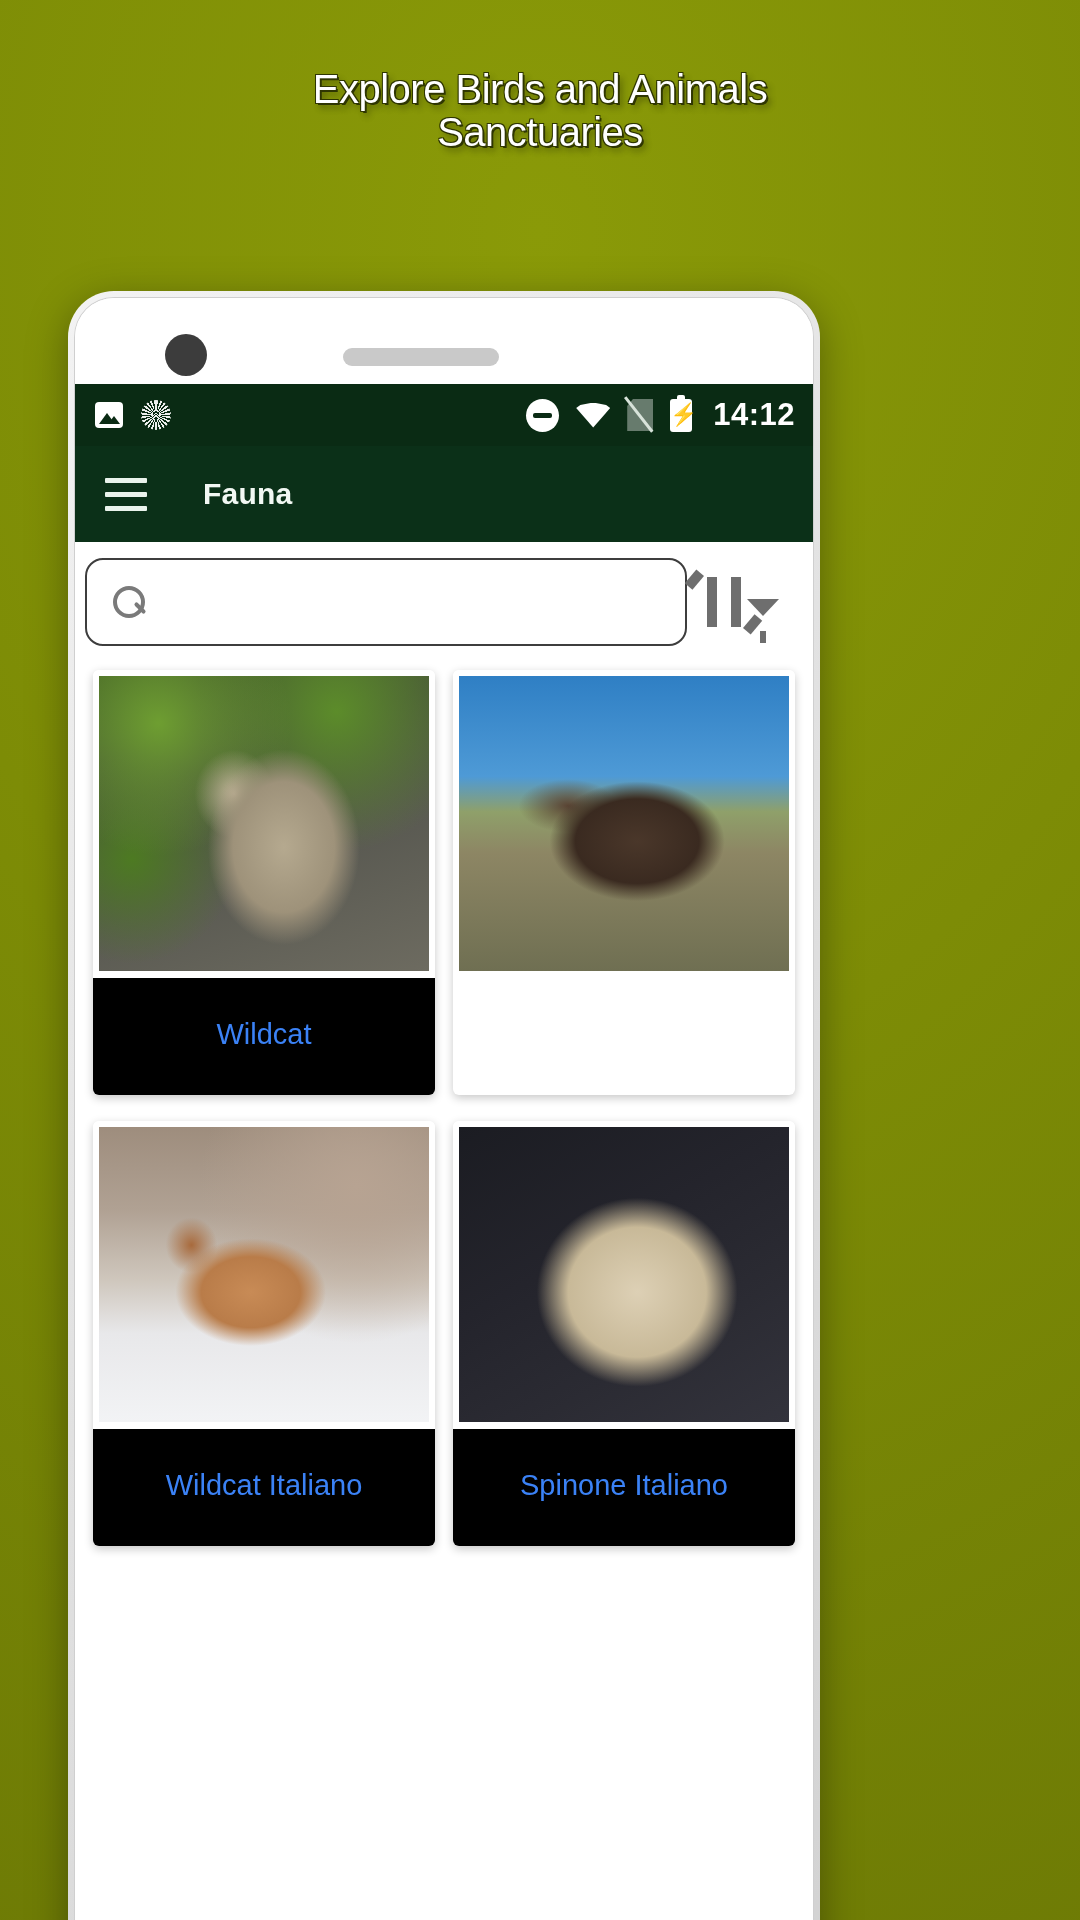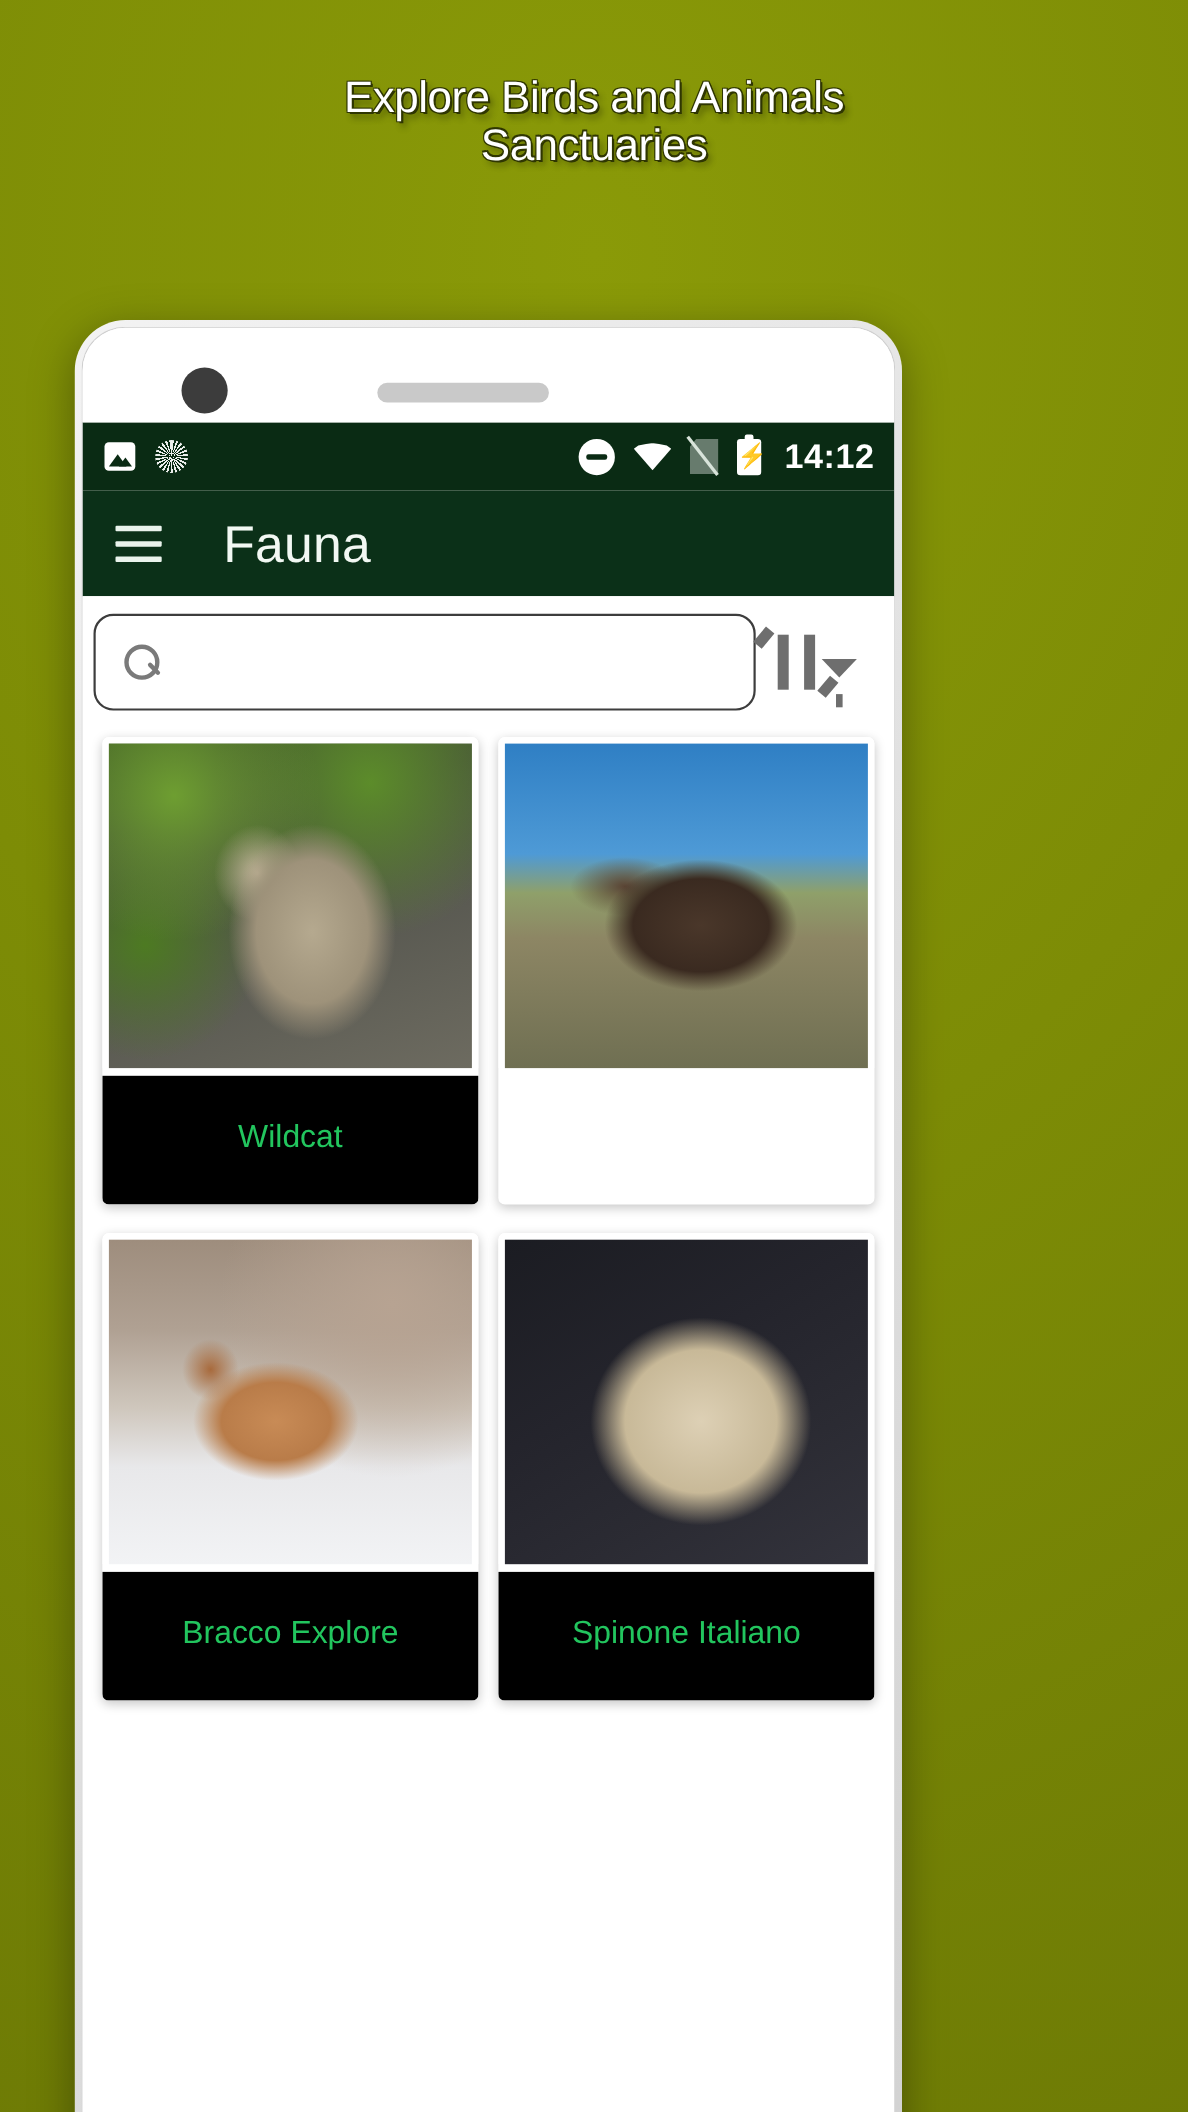--- a/index.html
+++ b/index.html
@@ -149,21 +149,21 @@
   
   #app-bar {
     height: 96px; width: 100%;
     background: #0b3018;
     display: flex; align-items: center;
     padding-left: 30px;
   }
   #hamburger { width: 42px; display: flex; flex-direction: column; gap: 9px; cursor: pointer; }
   #hamburger span { display:block; height: 5px; background: #eaf3ec; border-radius: 1px; }
   #app-title {
-    color: #f2f8f3; font-size: 47px; font-weight: 400;
+    color: #f2f8f3; font-size: 30px; font-weight: 700;
     margin-left: 56px; letter-spacing: .2px;
   }
 
   
   #content {
     background: #ffffff;
     height: calc(100% - 86px - 62px - 96px);
     position: relative;
     overflow: hidden;
   }
@@ -256,21 +256,21 @@
     background: #ffffff;
   }
   .card-img {
     width: 100%; height: 295px;
     display: block;
     background-size: cover;
     background-position: center;
   }
   .card-label {
     background: #000000;
-    color: #22c55e;
+    color: #3b82f6;
     font-size: 29px;
     text-align: center;
     padding: 40px 6px 44px 6px;
     margin-top: 7px;
   }
 
   
   .img-wildcat {
     background-image:
       radial-gradient(ellipse 32% 46% at 56% 58%, #b5a98f 0%, #9e927a 48%, rgba(158,146,122,0) 72%),
@@ -365,21 +365,21 @@
             </div>
             <div class="card">
               <div class="card-img-wrap">
                 <div class="card-img img-canecorso"></div>
               </div>
             </div>
             <div class="card">
               <div class="card-img-wrap">
                 <div class="card-img img-bracco"></div>
               </div>
-              <div class="card-label">Bracco Explore</div>
+              <div class="card-label">Wildcat Italiano</div>
             </div>
             <div class="card">
               <div class="card-img-wrap">
                 <div class="card-img img-spinone"></div>
               </div>
               <div class="card-label">Spinone Italiano</div>
             </div>
           </div>
 
       </div>

